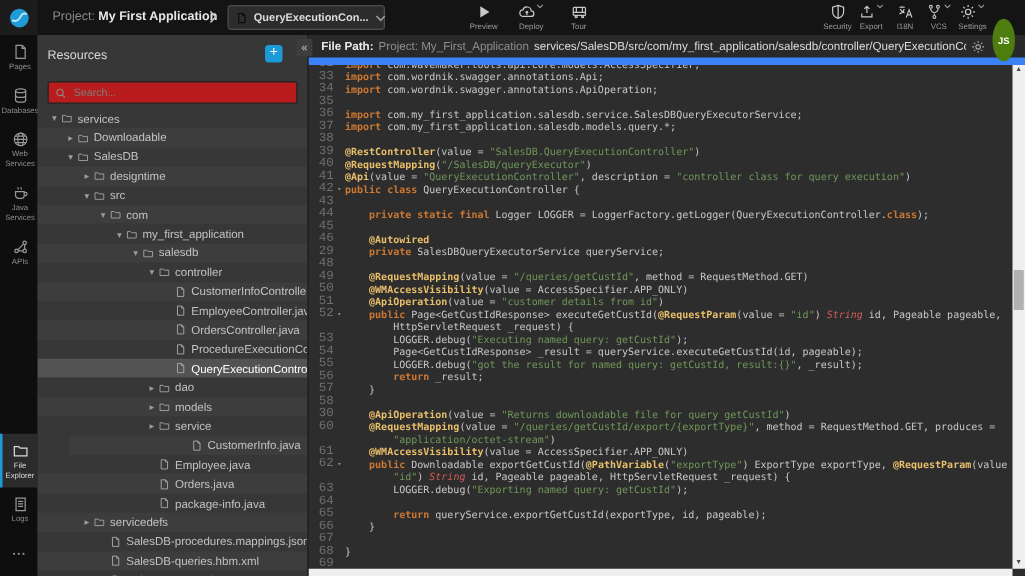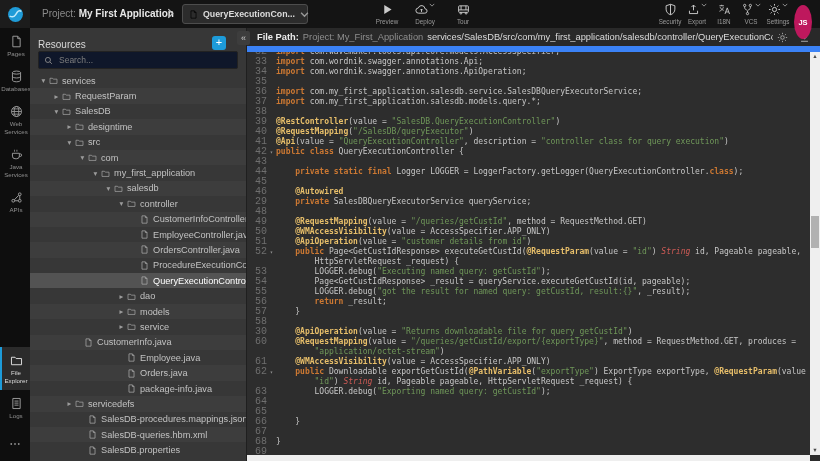--- a/index.html
+++ b/index.html
@@ -22,22 +22,22 @@
   .file-dd .i svg{width:9px;height:11px}
   .file-dd .lbl{color:#dcdcdc;font-size:8.8px;font-weight:bold;white-space:nowrap;flex:1}
   .caret{color:#9a9a9a}
   .caret svg{width:6px;height:4px}
   .tb-left{position:absolute;left:372px;top:3px;display:flex;gap:8px}
   .tb-right{position:absolute;right:29px;top:3px;display:flex;gap:1px}
   .tb-action{width:30px;display:flex;flex-direction:column;align-items:center;cursor:pointer}
   .tb-right .tb-action{width:26px}
   .tb-ic{height:13px;display:flex;align-items:flex-start;color:#c9c9c9;gap:1px}
   .tb-label{font-size:6.3px;color:#9a9a9a;margin-top:2px;white-space:nowrap}
-  .avatar{position:absolute;right:8px;top:5px;width:18px;height:34px;border-radius:50%;
-    background:#be185d;color:#fff;font-size:7.5px;font-weight:bold;display:flex;
+  .avatar{position:absolute;right:8px;top:15px;width:18px;height:34px;border-radius:50%;
+    background:#4d7c0f;color:#fff;font-size:7.5px;font-weight:bold;display:flex;
     align-items:center;justify-content:center;cursor:pointer}
 
   
   .rail{position:absolute;left:0;top:28px;width:30px;height:433px;background:#0e0e0e;
     display:flex;flex-direction:column}
   .rail-item{display:flex;flex-direction:column;align-items:center;padding:7px 0 5px;
     color:#999;cursor:pointer;border-left:2px solid transparent;width:28px}
   .rail-item .i svg{width:13px;height:13px}
   .rlabel{font-size:6.2px;color:#8f8f8f;text-align:center;line-height:1.3;margin-top:2px}
   .rail-item.active{background:#2b2b2b;border-left-color:#1d9bd9;color:#ddd}
@@ -46,21 +46,21 @@
   .rail-dots{color:#8f8f8f;padding:8px 0 10px}
   .rail-dots svg{width:12px;height:6px}
 
   
   .resources{position:absolute;left:30px;top:28px;width:216px;height:433px;background:#373737;
     display:flex;flex-direction:column;overflow:hidden}
   .res-head{height:20px;display:flex;align-items:flex-end;padding:2px 8px 0}
   .res-title{font-size:10px;color:#d8d8d8}
   .add-btn{margin-left:auto;margin-right:12px;width:14px;height:14px;background:#1d9bd9;
     border-radius:3px;color:#fff;font-size:11px;line-height:13px;text-align:center;cursor:pointer}
-  .search-wrap{margin:1px 8px 4px;background:#0f172a;border:1px solid #222;border-radius:2px;
+  .search-wrap{margin:15px 8px 4px;background:#b91c1c;border:1px solid #222;border-radius:2px;
     height:16px;display:flex;align-items:center;padding:0 5px;gap:4px}
   .search-ic{color:#8a8a8a}
   .search-ic svg{width:9px;height:9px}
   .search-wrap input{background:transparent;border:none;outline:none;color:#bbb;
     font-size:8.5px;width:100%;font-family:"Liberation Sans",sans-serif}
   .search-wrap input::placeholder{color:#7e7e7e}
   .tree{flex:1;overflow:hidden}
   .tree-row{height:15.4px;display:flex;align-items:center;font-size:9.2px;color:#c2c2c2;
     white-space:nowrap;overflow:hidden;cursor:pointer}
   .tree-row:nth-child(even){background:#3d3d3d}
@@ -368,21 +368,21 @@
         </span>
         <span>services</span>
       </div>
       <div class="tree-row" style="padding-left: 21px;">
         <span class="tw">▸</span>
         <span class="i">
           <svg viewBox="0 0 16 16" fill="none" stroke="currentColor" stroke-width="1.2">
             <path d="M1.8 13.2V4h4.4l1.4 1.6h6.6v7.6z"></path>
           </svg>
         </span>
-        <span>RequestParam</span>
+        <span>Downloadable</span>
       </div>
       <div class="tree-row" style="padding-left: 21px;">
         <span class="tw">▾</span>
         <span class="i">
           <svg viewBox="0 0 16 16" fill="none" stroke="currentColor" stroke-width="1.2">
             <path d="M1.8 13.2V4h4.4l1.4 1.6h6.6v7.6z"></path>
           </svg>
         </span>
         <span>SalesDB</span>
       </div>
@@ -510,21 +510,21 @@
       </div>
       <div class="tree-row" style="padding-left: 86px;">
         <span class="tw">▸</span>
         <span class="i">
           <svg viewBox="0 0 16 16" fill="none" stroke="currentColor" stroke-width="1.2">
             <path d="M1.8 13.2V4h4.4l1.4 1.6h6.6v7.6z"></path>
           </svg>
         </span>
         <span>service</span>
       </div>
-      <div class="tree-row" style="padding-left: 43px;">
+      <div class="tree-row" style="padding-left: 86px; margin-left: 26px;">
         <span class="tw"></span>
         <span class="i">
           <svg viewBox="0 0 16 16" fill="none" stroke="currentColor" stroke-width="1.3">
             <path d="M3.5 1.5h6l3 3v10h-9z"></path>
             <path d="M9.5 1.5v3h3"></path>
           </svg>
         </span>
         <span>CustomerInfo.java</span>
       </div>
       <div class="tree-row" style="padding-left: 86px;">
@@ -797,20 +797,21 @@
           <span class="ctext"><span class="tk-d">        LOGGER.debug(</span><span class="tk-s">"Exporting named query: getCustId"</span><span class="tk-d">);</span></span>
         </div>
         <div class="crow">
           <span class="gnum">64</span>
           <span class="gfold"></span>
           <span class="ctext"></span>
         </div>
         <div class="crow">
           <span class="gnum">65</span>
           <span class="gfold"></span>
+          <span class="ctext"><span class="tk-d">        </span><span class="tk-k">return</span><span class="tk-d"> queryService.exportGetCustId(exportType, id, pageable);</span></span>
         </div>
         <div class="crow">
           <span class="gnum">66</span>
           <span class="gfold"></span>
           <span class="ctext"><span class="tk-d">    }</span></span>
         </div>
         <div class="crow">
           <span class="gnum">67</span>
           <span class="gfold"></span>
           <span class="ctext"></span>

